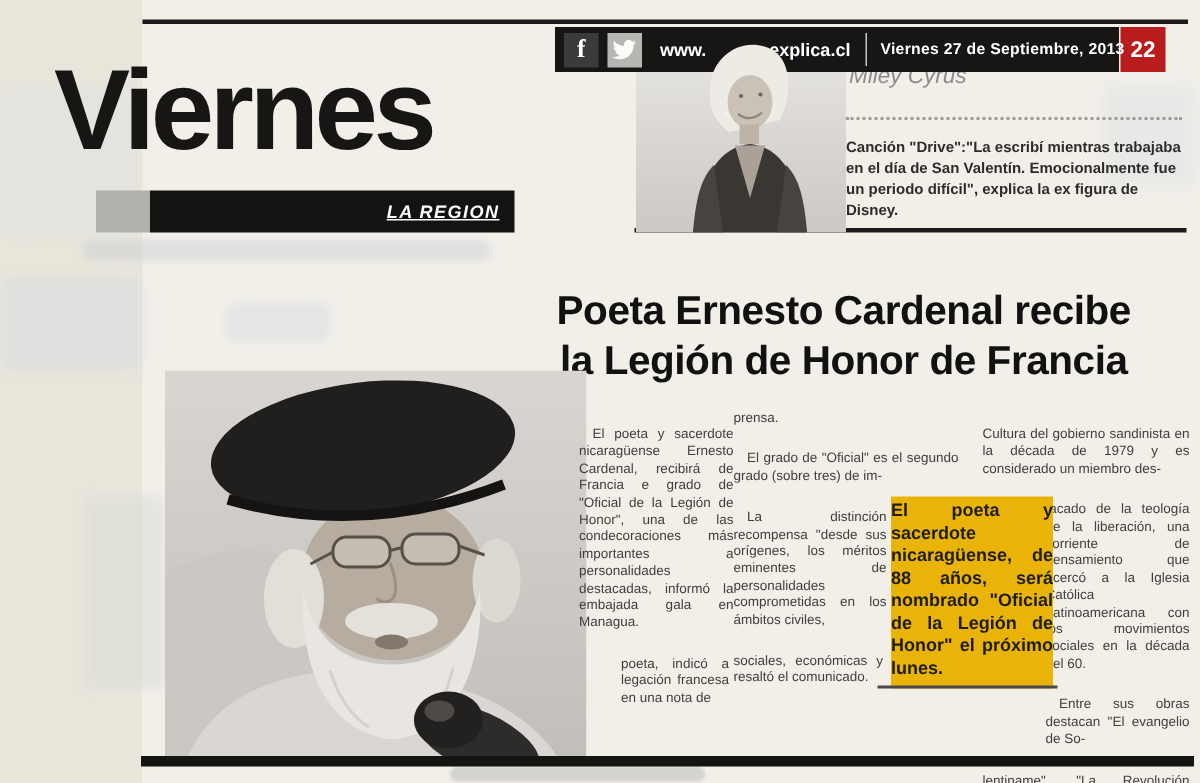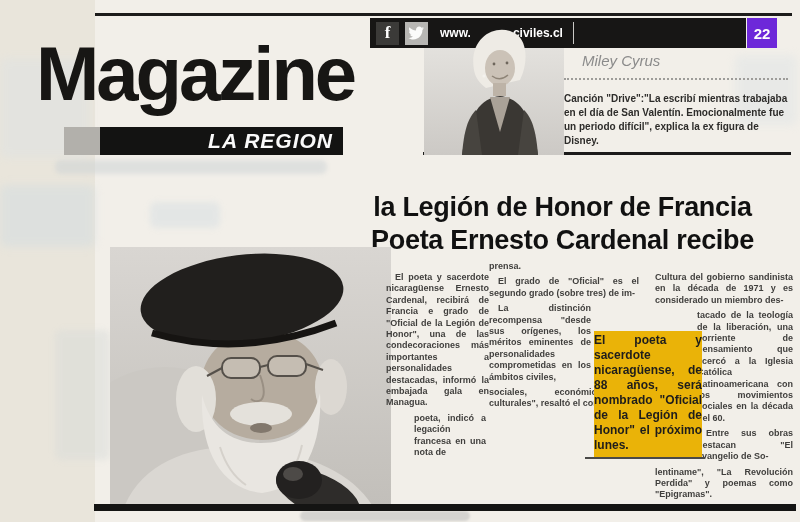--- a/index.html
+++ b/index.html
@@ -16,43 +16,43 @@
   
   #top-rule{left:95px;top:13px;width:697px;height:3px;background:#1d1c1b;}
   #topbar{left:370px;top:18px;width:376px;height:30px;background:#171615;display:flex;align-items:center;z-index:3;}
   .soc{width:23px;height:23px;margin-left:6px;display:flex;align-items:center;justify-content:center;flex:0 0 auto;}
   #fb-box{background:#3b3a38;color:#fff;font-weight:bold;font-size:17px;font-family:"Liberation Serif",serif;}
   #tw-box{background:#b7b6b3;}
   #url-text{color:#fff;font-weight:bold;font-size:12px;margin-left:12px;white-space:nowrap;}
   #url-gap{display:inline-block;width:42px;}
   #bar-sep{width:1px;height:22px;background:#c9c8c5;margin:0 9px 0 10px;flex:0 0 auto;}
   #bar-date{color:#fff;font-weight:bold;font-size:10.5px;letter-spacing:.2px;white-space:nowrap;}
-  #pagenum{left:747px;top:18px;width:30px;height:30px;background:#6d28d9;color:#fdfdfd;
+  #pagenum{left:747px;top:18px;width:30px;height:30px;background:#b91c1c;color:#fdfdfd;
     font-weight:bold;font-size:15px;display:flex;align-items:center;justify-content:center;z-index:2;}
   
   #masthead-title{left:36px;top:28px;width:320px;font-size:76px;line-height:92px;font-weight:bold;
     letter-spacing:-3px;color:#171614;white-space:nowrap;}
   #brand-gray{left:64px;top:127px;width:36px;height:28px;background:#b2b0ab;}
   #brand-black{left:100px;top:127px;width:243px;height:28px;background:#131312;color:#fafafa;
-    font-style:italic;font-weight:bold;font-size:21px;line-height:28px;text-align:right;
-    padding-right:10px;box-sizing:border-box;letter-spacing:1px;}
+    font-style:italic;font-weight:bold;font-size:12px;line-height:28px;text-align:right;
+    padding-right:10px;box-sizing:border-box;letter-spacing:1px;text-decoration:underline;}
   
   #miley-photo{left:424px;top:18px;width:140px;height:137px;z-index:4;}
-  #miley-name{left:566px;top:52px;font-style:italic;font-size:15px;color:#8b8b8b;margin-left:16px;}
+  #miley-name{left:566px;top:42px;font-style:italic;font-size:15px;color:#8b8b8b;}
   #miley-dots{left:564px;top:78px;width:224px;height:0;border-bottom:2px dotted #9d9c99;}
   #miley-quote{left:564px;top:92px;width:228px;font-weight:bold;font-size:10px;line-height:14px;color:#2d2c2a;}
   #miley-rule{left:423px;top:152px;width:368px;height:3px;background:#1c1b1a;}
   
   #headline{left:330px;top:191px;width:465px;text-align:center;font-weight:bold;font-size:27px;
     line-height:33px;letter-spacing:-.3px;color:#111;}
   
   #photo-cardenal{left:110px;top:247px;width:281px;height:258px;z-index:1;}
   
   .col{font-size:9px;line-height:11.4px;color:#403f3d;text-align:justify;z-index:2;}
-  .col p{margin:4px 0 3px 0;font-weight:bold;}
+  .col p{margin:16px 0 3px 0;}
   .ind{text-indent:9px;}
   #col1{left:386px;top:268px;width:103px;}
   #col1 .p3{width:72px;margin-left:28px;}
   #col2{left:489px;top:257px;width:150px;}
   #col2 .narrow{width:102px;}
   #col3{left:655px;top:268px;width:138px;}
   #col3 .narrow{width:96px;margin-left:42px;}
   
   #pullquote{left:594px;top:331px;width:108px;font-weight:bold;font-size:12px;line-height:15px;
     text-align:justify;color:#1e1d1c;background:#eab308;z-index:3;padding:2px 0 6px 0;}
@@ -79,28 +79,29 @@
   <div class="abs" id="top-rule"></div>
   <div class="abs" id="topbar">
     <div class="soc" id="fb-box">
       <span>f</span>
     </div>
     <div class="soc" id="tw-box">
       <svg width="17" height="15" viewBox="0 0 17 15">
         <path d="M16 2.1c-.6.3-1.2.5-1.8.6.7-.4 1.2-1 1.4-1.8-.6.4-1.3.7-2 .8C13 1 12.1.6 11.2.6 9.4.6 8 2 8 3.8c0 .3 0 .5.1.8C5.4 4.4 3 3.2 1.4 1.3c-.3.5-.4 1-.4 1.6 0 1.1.6 2.1 1.4 2.7-.5 0-1-.2-1.4-.4 0 1.6 1.1 2.9 2.6 3.2-.3.1-.6.1-.9.1-.2 0-.4 0-.6-.1.4 1.3 1.6 2.2 3 2.2-1.1.9-2.5 1.4-4 1.4H.3c1.4.9 3.1 1.5 4.9 1.5 5.9 0 9.2-4.9 9.2-9.2v-.4c.6-.5 1.2-1 1.6-1.8z" fill="#fbfbfa"></path>
       </svg>
     </div>
-    <span id="url-text"><span>www.</span><span id="url-gap"></span><span>civiles.cl</span></span>
+    <span id="url-text"><span>www.</span><span id="url-gap"></span><span>explica.cl</span></span>
     <div id="bar-sep"></div>
+    <span id="bar-date">Viernes 27 de Septiembre, 2013</span>
   </div>
   <div class="abs" id="pagenum">
     <span>22</span>
   </div>
 
-  <div class="abs" id="masthead-title">Magazine</div>
+  <div class="abs" id="masthead-title">Viernes</div>
   <div class="abs" id="brand-gray"></div>
   <div class="abs" id="brand-black">
     <span>LA REGION</span>
   </div>
 
   <svg class="abs" id="miley-photo" viewBox="0 0 140 137">
     <defs>
       <linearGradient id="mbg" x1="0" y1="0" x2="0" y2="1">
         <stop offset="0" stop-color="#e3e1dd"></stop>
           <stop offset="1" stop-color="#ccc9c5"></stop>
@@ -118,22 +119,22 @@
     <path d="M66,79 L76,114 L86,79 Z" fill="#aaa298"></path>
     <path d="M38,137 C40,112 44,100 52,92 L58,137 Z" fill="#47443f"></path>
     <path d="M114,137 C112,112 108,100 100,92 L94,137 Z" fill="#47443f"></path>
   </svg>
   <div class="abs" id="miley-name">Miley Cyrus</div>
   <div class="abs" id="miley-dots"></div>
   <div class="abs" id="miley-quote">Canción "Drive":"La escribí mientras trabajaba en el día de San Valentín. Emocionalmente fue un periodo difícil", explica la ex figura de Disney.</div>
   <div class="abs" id="miley-rule"></div>
 
   <div class="abs" id="headline">
+    <div>Poeta Ernesto Cardenal recibe</div>
     <div>la Legión de Honor de Francia</div>
-    <div>Poeta Ernesto Cardenal recibe</div>
   </div>
 
   <svg class="abs" id="photo-cardenal" viewBox="0 0 281 258">
     <defs>
       <linearGradient id="pbg" x1="0" y1="0" x2="0" y2="1">
         <stop offset="0" stop-color="#d9d6d2"></stop>
           <stop offset="1" stop-color="#c2bfba"></stop>
       </linearGradient>
     </defs>
     <rect width="281" height="258" fill="url(#pbg)"></rect>
@@ -169,21 +170,21 @@
   </div>
 
   <div class="abs col" id="col2">
     <p>prensa.</p>
     <p class="ind">El grado de "Oficial" es el segundo grado (sobre tres) de im-</p>
     <p class="narrow ind">La distinción recompensa "desde sus orígenes, los méritos eminentes de personalidades comprometidas en los ámbitos civiles,</p>
     <p>sociales, económicas y culturales", resaltó el comunicado.</p>
   </div>
 
   <div class="abs col" id="col3">
-    <p>Cultura del gobierno sandinista en la década de 1971 y es considerado un miembro des-</p>
+    <p>Cultura del gobierno sandinista en la década de 1979 y es considerado un miembro des-</p>
     <p class="narrow">tacado de la teología de la liberación, una corriente de pensamiento que acercó a la Iglesia Católica Latinoamericana con los movimientos sociales en la década del 60.</p>
     <p class="narrow ind">Entre sus obras destacan "El evangelio de So-</p>
     <p>lentiname", "La Revolución Perdida" y poemas como "Epigramas".</p>
   </div>
 
   <div class="abs" id="pullquote">El poeta y sacerdote nicaragüense, de 88 años, será nombrado "Oficial de la Legión de Honor" el próximo lunes.</div>
   <div class="abs" id="pullquote-rule"></div>
 
   <div class="abs" id="bottom-rule"></div>
 

